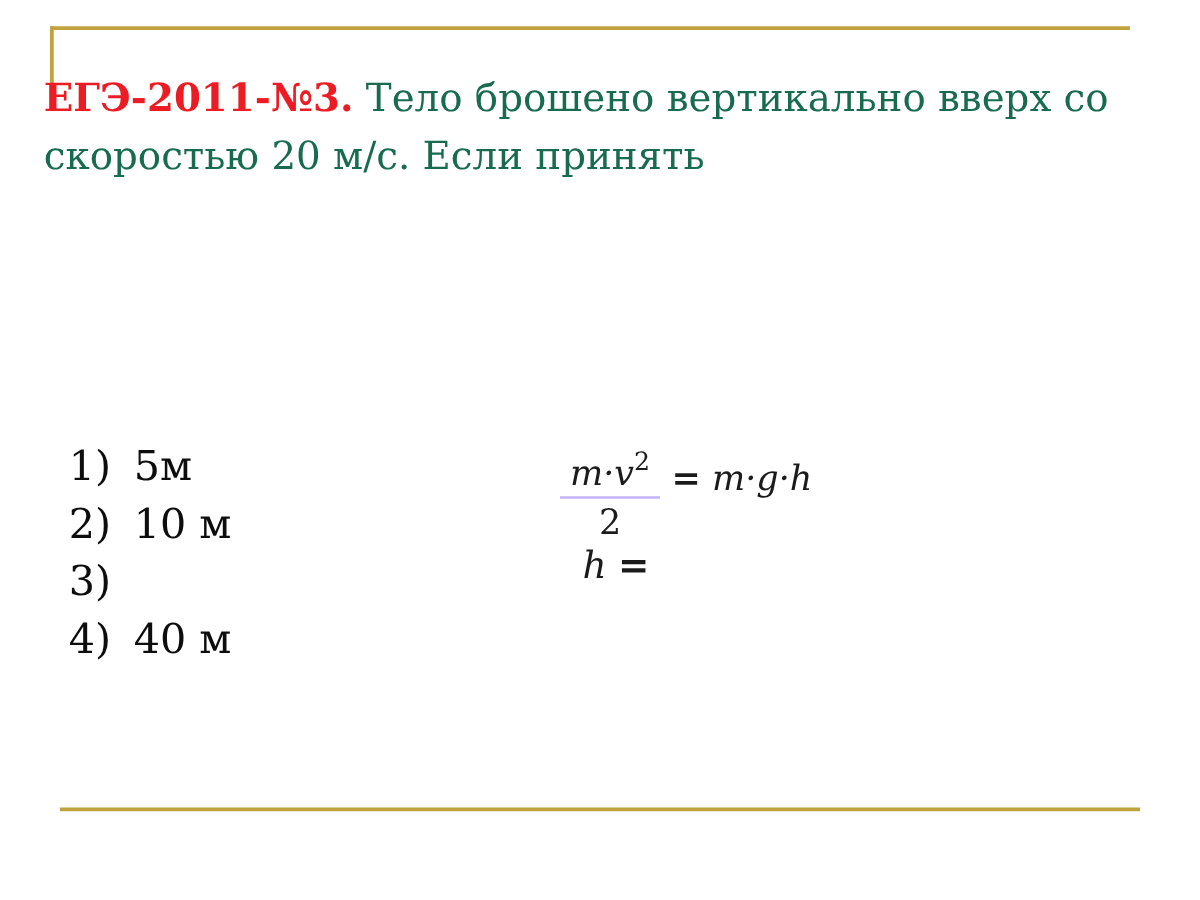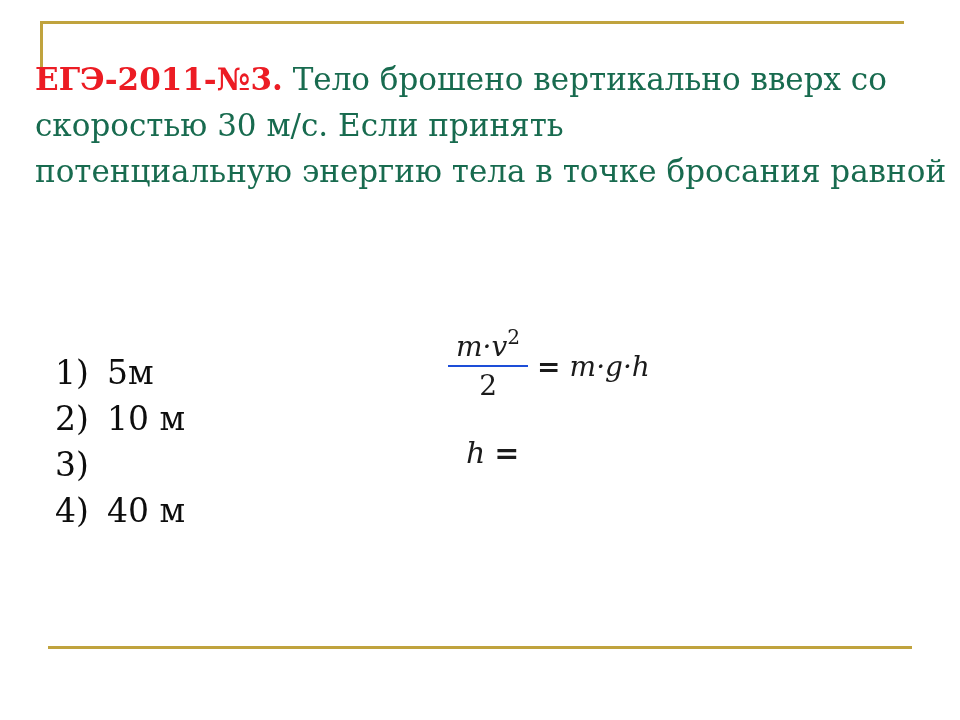--- a/index.html
+++ b/index.html
@@ -71,22 +71,23 @@
   }
   .formula-1 { left: 448px; top: 330px; font-size: 28px; }
   .formula-2 { left: 466px; top: 435px; font-size: 30px; }
   .frac {
     display: inline-flex;
     flex-direction: column;
     align-items: center;
   }
   .frac .num {
     padding: 0 8px 2px 8px;
-    border-bottom: 2px solid #1d4ed8;
+    border-bottom: 2px solid #c4b5fd;
     white-space: nowrap;
+    margin-top: 32px;
   }
   .frac .den { padding-top: 2px; white-space: nowrap; }
   .it { font-style: italic; }
   .up { font-style: normal; }
   .sup {
     font-size: 0.72em;
     position: relative;
     top: -0.62em;
     font-style: normal;
   }
@@ -103,22 +104,21 @@
 
   <div class="line-top"></div>
   <div class="line-corner"></div>
   <div class="line-bottom"></div>
 
   <div class="title">
     <div class="t-line">
       <span class="label">ЕГЭ-2011-№3.</span>
       <span>Тело брошено вертикально вверх со</span>
     </div>
-    <div class="t-line">скоростью 30 м/с. Если принять</div>
-    <div class="t-line">потенциальную энергию тела в точке бросания равной</div>
+    <div class="t-line">скоростью 20 м/с. Если принять</div>
   </div>
 
   <div class="options">
     <div class="opt-row">
       <span class="opt-num">1)</span>
       <span class="opt-val">5м</span>
     </div>
     <div class="opt-row">
       <span class="opt-num">2)</span>
       <span class="opt-val">10 м</span>

